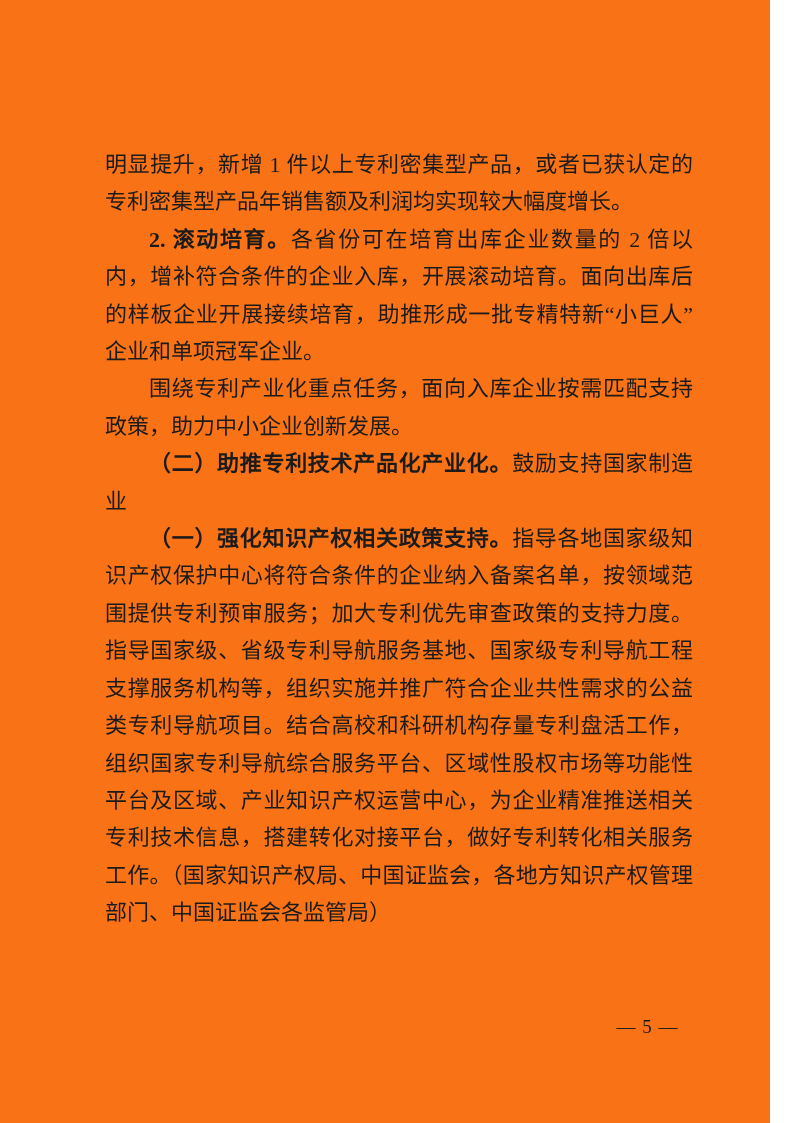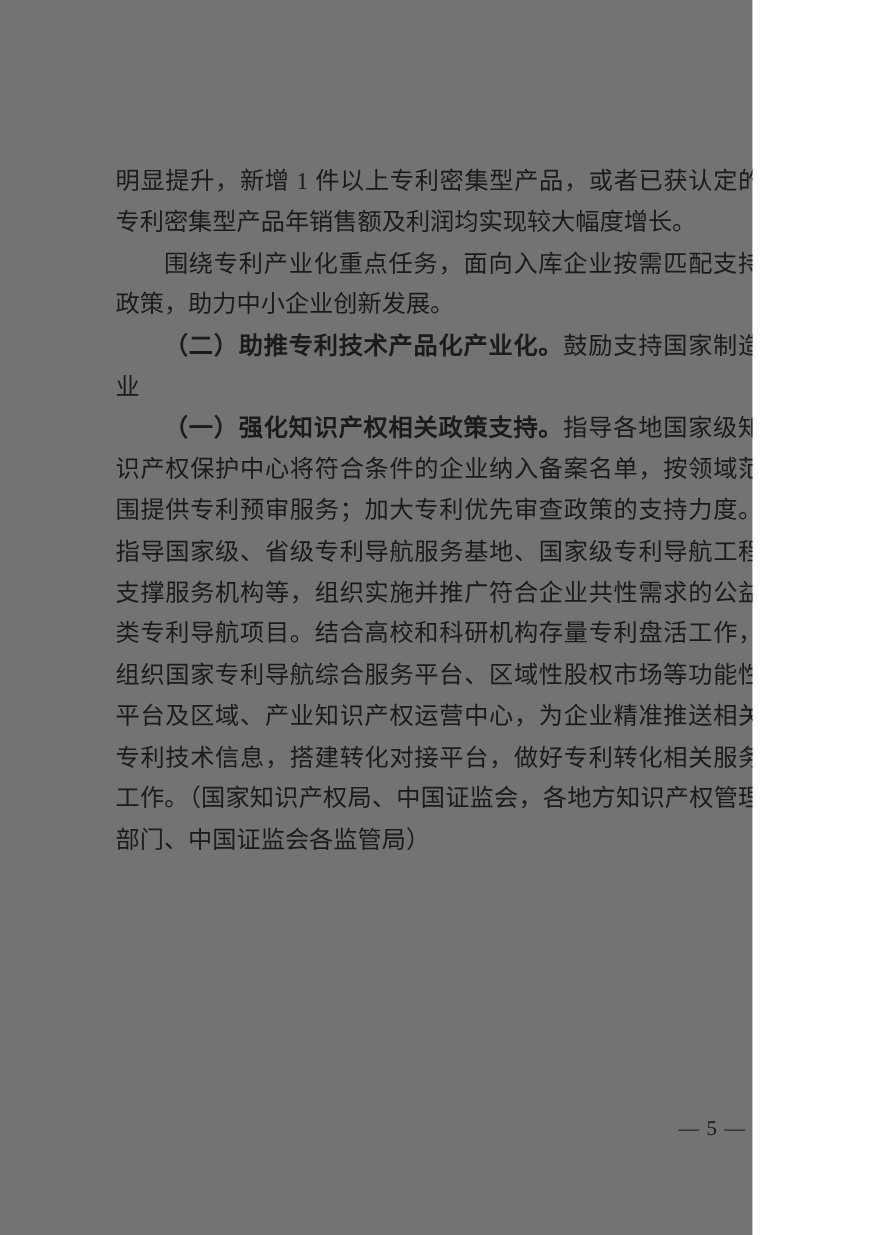--- a/index.html
+++ b/index.html
@@ -2,23 +2,23 @@
 <html lang="zh-CN"><head>
 <meta charset="utf-8">
 <style>
   html, body {
     margin: 0;
     padding: 0;
     background: #ffffff;
   }
   .page {
     position: relative;
-    width: 684px;
+    width: 770px;
     height: 1123px;
-    background: #737373;
+    background: #f97316;
     overflow: hidden;
     font-family: "Liberation Serif", "DejaVu Serif", serif;
     color: #1b1b1b;
   }
   .content {
     position: absolute;
     left: 105px;
     top: 146px;
     width: 588px;
     font-size: 22px;
@@ -49,20 +49,21 @@
   }
 </style>
 </head>
 <body>
 
 <div class="page">
   <div class="content">
 
     <p class="para no-indent"><span class="lead"></span><span>明显提升，新增 1 件以上专利密集型产品，或者已获认定的专利密集型产品年销售额及利润均实现较大幅度增长。</span></p>
 
+    <p class="para"><span class="lead">2. 滚动培育。</span><span>各省份可在培育出库企业数量的 2 倍以内，增补符合条件的企业入库，开展滚动培育。面向出库后的样板企业开展接续培育，助推形成一批专精特新“小巨人”企业和单项冠军企业。</span></p>
 
 
 
     <p class="para"><span class="lead"></span><span>围绕专利产业化重点任务，面向入库企业按需匹配支持政策，助力中小企业创新发展。</span></p>
 
     <p class="para"><span class="lead">（二）助推专利技术产品化产业化。</span><span>鼓励支持国家制造业</span></p>
 
     <p class="para"><span class="lead">（一）强化知识产权相关政策支持。</span><span>指导各地国家级知识产权保护中心将符合条件的企业纳入备案名单，按领域范围提供专利预审服务；加大专利优先审查政策的支持力度。指导国家级、省级专利导航服务基地、国家级专利导航工程支撑服务机构等，组织实施并推广符合企业共性需求的公益类专利导航项目。结合高校和科研机构存量专利盘活工作，组织国家专利导航综合服务平台、区域性股权市场等功能性平台及区域、产业知识产权运营中心，为企业精准推送相关专利技术信息，搭建转化对接平台，做好专利转化相关服务工作。（国家知识产权局、中国证监会，各地方知识产权管理部门、中国证监会各监管局）</span></p>
 
   </div>

